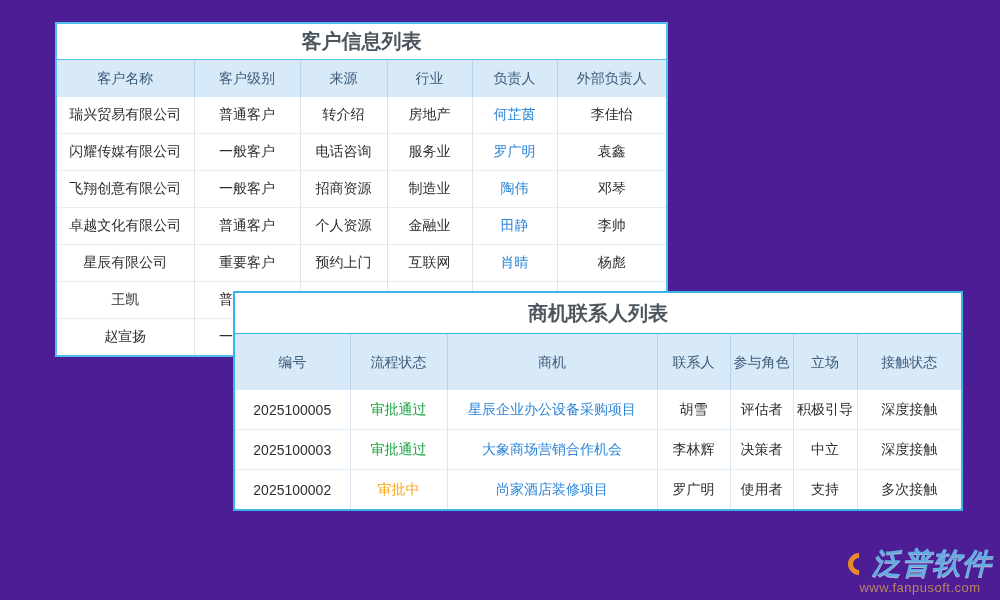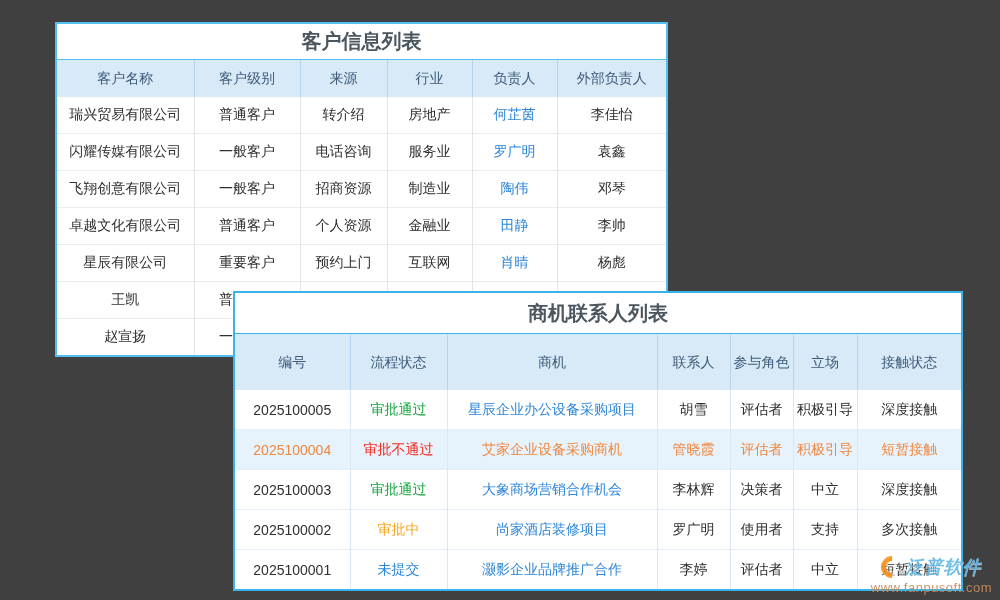--- a/index.html
+++ b/index.html
@@ -1,17 +1,17 @@
 <!DOCTYPE html>
 <html><head>
 <meta charset="utf-8">
 <style>
   html,body{margin:0;padding:0;background:#fff;}
   body{font-family:"Liberation Sans","DejaVu Sans",sans-serif;}
-  .stage{position:relative;width:1000px;height:600px;background:#404040;overflow:hidden;}
+  .stage{position:relative;width:1000px;height:600px;background:#4c1d95;overflow:hidden;}
 
   .card{position:absolute;background:#fff;box-sizing:border-box;}
   .card.back{left:55px;top:22px;width:613px;border:2px solid #52bfee;z-index:1;}
   .card.front{left:233px;top:291px;width:730px;border:2px solid #38b4ea;z-index:2;}
 
   .card-title{display:flex;align-items:center;justify-content:center;
     font-size:20px;font-weight:bold;color:#4c565e;background:#fff;}
   .back .card-title{height:35px;border-bottom:1px solid #52bfee;}
   .front .card-title{height:40px;border-bottom:1px solid #38b4ea;}
 
@@ -35,21 +35,21 @@
   .amber{color:#faa41f;}
   .orange{color:#ef8840;}
   [data-interactable="true"]{cursor:pointer;}
 
   .watermark{position:absolute;right:8px;bottom:6px;z-index:3;text-align:center;
     opacity:0.92;line-height:1;}
   .wm-row{display:flex;align-items:center;justify-content:center;gap:2px;}
   .swoosh{display:inline-block;width:22px;height:22px;border-radius:50%;
     border:5px solid #f7941d;border-top-color:transparent;border-right-color:transparent;
     transform:rotate(45deg);box-sizing:border-box;}
-  .wm-brand{font-size:18px;font-weight:bold;font-style:italic;color:#66b9e6;
+  .wm-brand{font-size:29px;font-weight:bold;font-style:italic;color:#66b9e6;
     letter-spacing:1px;text-shadow:0 1px 0 rgba(255,255,255,.7);}
   .wm-url{margin-top:3px;font-size:13px;font-weight:normal;color:#c58c5c;letter-spacing:.5px;}
 </style>
 </head>
 <body>
 
 <div class="stage" data-interactable="false">
 
   <section class="card back" data-interactable="false">
     <div class="card-title" data-interactable="false">客户信息列表</div>
@@ -159,56 +159,38 @@
       <tbody data-interactable="false">
           <tr data-interactable="false">
             <td data-interactable="false">2025100005</td>
             <td class="green" data-interactable="false">审批通过</td>
             <td class="blue" data-interactable="true">星辰企业办公设备采购项目</td>
             <td data-interactable="false">胡雪</td>
             <td data-interactable="false">评估者</td>
             <td data-interactable="false">积极引导</td>
             <td data-interactable="false">深度接触</td>
           </tr>
-          <tr data-interactable="false" class="hl">
-            <td class="orange" data-interactable="false">2025100004</td>
-            <td class="red" data-interactable="false">审批不通过</td>
-            <td class="orange" data-interactable="true">艾家企业设备采购商机</td>
-            <td class="orange" data-interactable="false">管晓霞</td>
-            <td class="orange" data-interactable="false">评估者</td>
-            <td class="orange" data-interactable="false">积极引导</td>
-            <td class="orange" data-interactable="false">短暂接触</td>
-          </tr>
           <tr data-interactable="false">
             <td data-interactable="false">2025100003</td>
             <td class="green" data-interactable="false">审批通过</td>
             <td class="blue" data-interactable="true">大象商场营销合作机会</td>
             <td data-interactable="false">李林辉</td>
             <td data-interactable="false">决策者</td>
             <td data-interactable="false">中立</td>
             <td data-interactable="false">深度接触</td>
           </tr>
           <tr data-interactable="false">
             <td data-interactable="false">2025100002</td>
             <td class="amber" data-interactable="false">审批中</td>
             <td class="blue" data-interactable="true">尚家酒店装修项目</td>
             <td data-interactable="false">罗广明</td>
             <td data-interactable="false">使用者</td>
             <td data-interactable="false">支持</td>
             <td data-interactable="false">多次接触</td>
           </tr>
-          <tr data-interactable="false">
-            <td data-interactable="false">2025100001</td>
-            <td class="blue" data-interactable="false">未提交</td>
-            <td class="blue" data-interactable="true">灏影企业品牌推广合作</td>
-            <td data-interactable="false">李婷</td>
-            <td data-interactable="false">评估者</td>
-            <td data-interactable="false">中立</td>
-            <td data-interactable="false">短暂接触</td>
-          </tr>
         </tbody>
     </table>
   </section>
 
   <div class="watermark" data-interactable="false">
     <div class="wm-row">
       <span class="swoosh" data-interactable="false"></span>
       <span class="wm-brand" data-interactable="false">泛普软件</span>
     </div>
     <div class="wm-url" data-interactable="false">www.fanpusoft.com</div>

